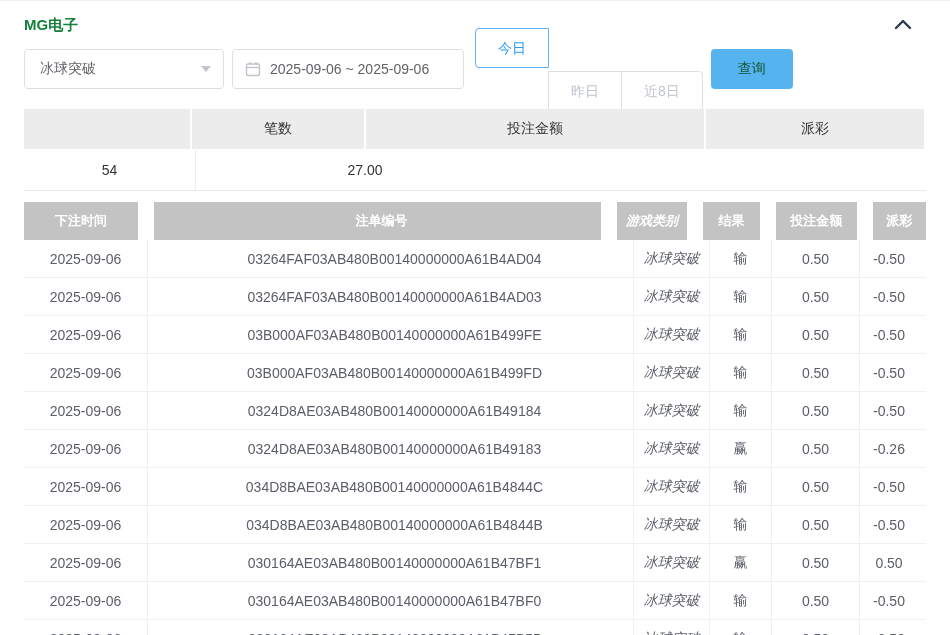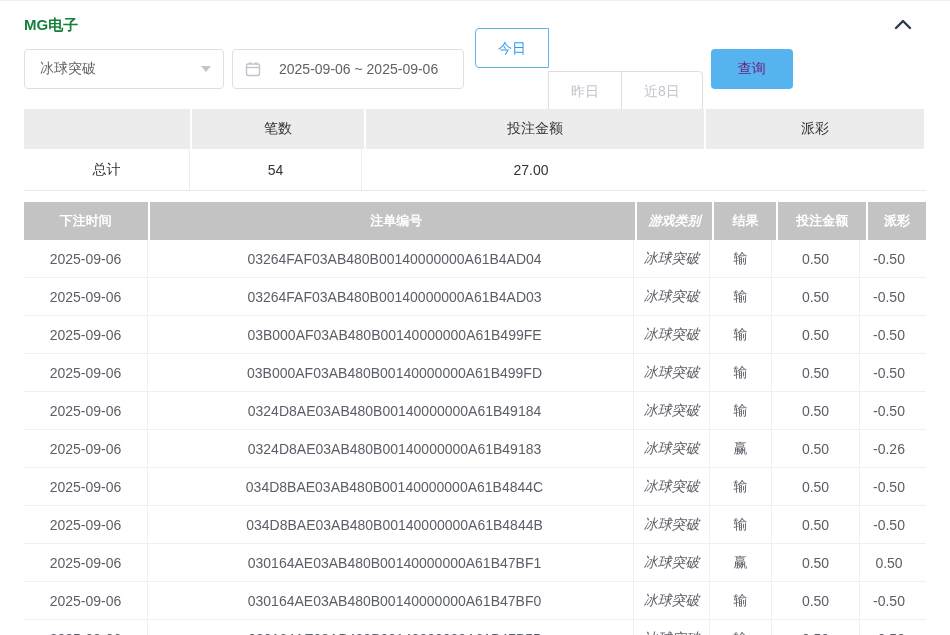--- a/index.html
+++ b/index.html
@@ -27,36 +27,36 @@
     display: flex; align-items: center; justify-content: space-between;
     padding: 0 12px 0 15px; font-size: 14px; color: #606266; cursor: pointer;
     background: #fff;
   }
   .caret-down {
     width: 0; height: 0; border-left: 5px solid transparent;
     border-right: 5px solid transparent; border-top: 6px solid #c0c4cc;
   }
   .date-box {
     width: 232px; height: 40px; border: 1px solid #dcdfe6; border-radius: 4px;
-    display: flex; align-items: center; gap: 18px; padding: 0 12px;
+    display: flex; align-items: center; gap: 9px; padding: 0 12px;
     font-size: 14px; color: #606266; margin-left: 8px; cursor: pointer; background: #fff;
   }
   .btn-group { display: flex; margin-left: 11px; }
   .quick-btn {
     height: 40px; background: #fff; border: 1px solid #dcdee2; font-size: 14px;
     color: #c0c4cc; cursor: pointer; padding: 11px 22px;
     font-family: "Liberation Sans", "DejaVu Sans", sans-serif;
   }
   .quick-btn + .quick-btn { margin-left: -1px; margin-top: 43px; }
   .quick-btn:first-child { border-radius: 4px 0 0 4px; }
   .quick-btn:last-child { border-radius: 0 4px 4px 0; }
   .quick-btn.active { border-color: #5fb3f2; color: #2e9bf0; position: relative; z-index: 1; }
   .search-btn {
     height: 40px; width: 82px; margin-left: 8px; border: none; border-radius: 4px;
-    background: #55b3f0; color: #701a75; font-size: 14px; cursor: pointer;
+    background: #55b3f0; color: #14532d; font-size: 14px; cursor: pointer;
     font-family: "Liberation Sans", "DejaVu Sans", sans-serif;
   }
 
   
   .summary-table { margin-top: 20px; }
   .summary-head { display: flex; gap: 2px; }
   .summary-head .cell {
     background: #ececec; height: 40px; display: flex; align-items: center;
     justify-content: center; font-size: 14px; color: #333;
   }
@@ -64,21 +64,21 @@
   .summary-body .cell {
     background: #fff; height: 40px; display: flex; align-items: center;
     justify-content: center; font-size: 14px; color: #333;
     border-right: 1px solid #ececec;
   }
   .summary-body .cell:last-child { border-right: none; }
   .sc0 { width: 166px; } .sc1 { width: 172px; } .sc2 { width: 338px; } .sc3 { width: 218px; }
 
   
   .bet-table { margin-top: 11px; }
-  .bet-head { display: flex; gap: 2px; }
+  .bet-head { display: flex; gap: 16px; }
   .bet-head .cell {
     background: #c3c3c3; height: 38px; display: flex; align-items: center;
     justify-content: center; font-size: 13px; font-weight: bold; color: #fff;
   }
   .bet-row { display: flex; border-bottom: 1px solid #eef0f4; }
   .bet-row .cell {
     height: 37px; display: flex; align-items: center; justify-content: center;
     font-size: 14px; color: #5a5e66; border-right: 1px solid #eef0f4;
     white-space: nowrap; overflow: hidden; background: #fff;
   }
@@ -131,21 +131,20 @@
   </div>
 
   <div class="summary-table">
     <div class="summary-head">
       <div class="cell sc0"></div>
       <div class="cell sc1">笔数</div>
       <div class="cell sc2">投注金额</div>
       <div class="cell sc3">派彩</div>
     </div>
     <div class="summary-body">
-      <div class="cell sc0">总计</div>
       <div class="cell sc1">54</div>
       <div class="cell sc2">27.00</div>
     </div>
   </div>
 
   <div class="bet-table">
     <div class="bet-head">
       <div class="cell bc0">下注时间</div>
       <div class="cell bc1">注单编号</div>
       <div class="cell bc2">游戏类别</div>

